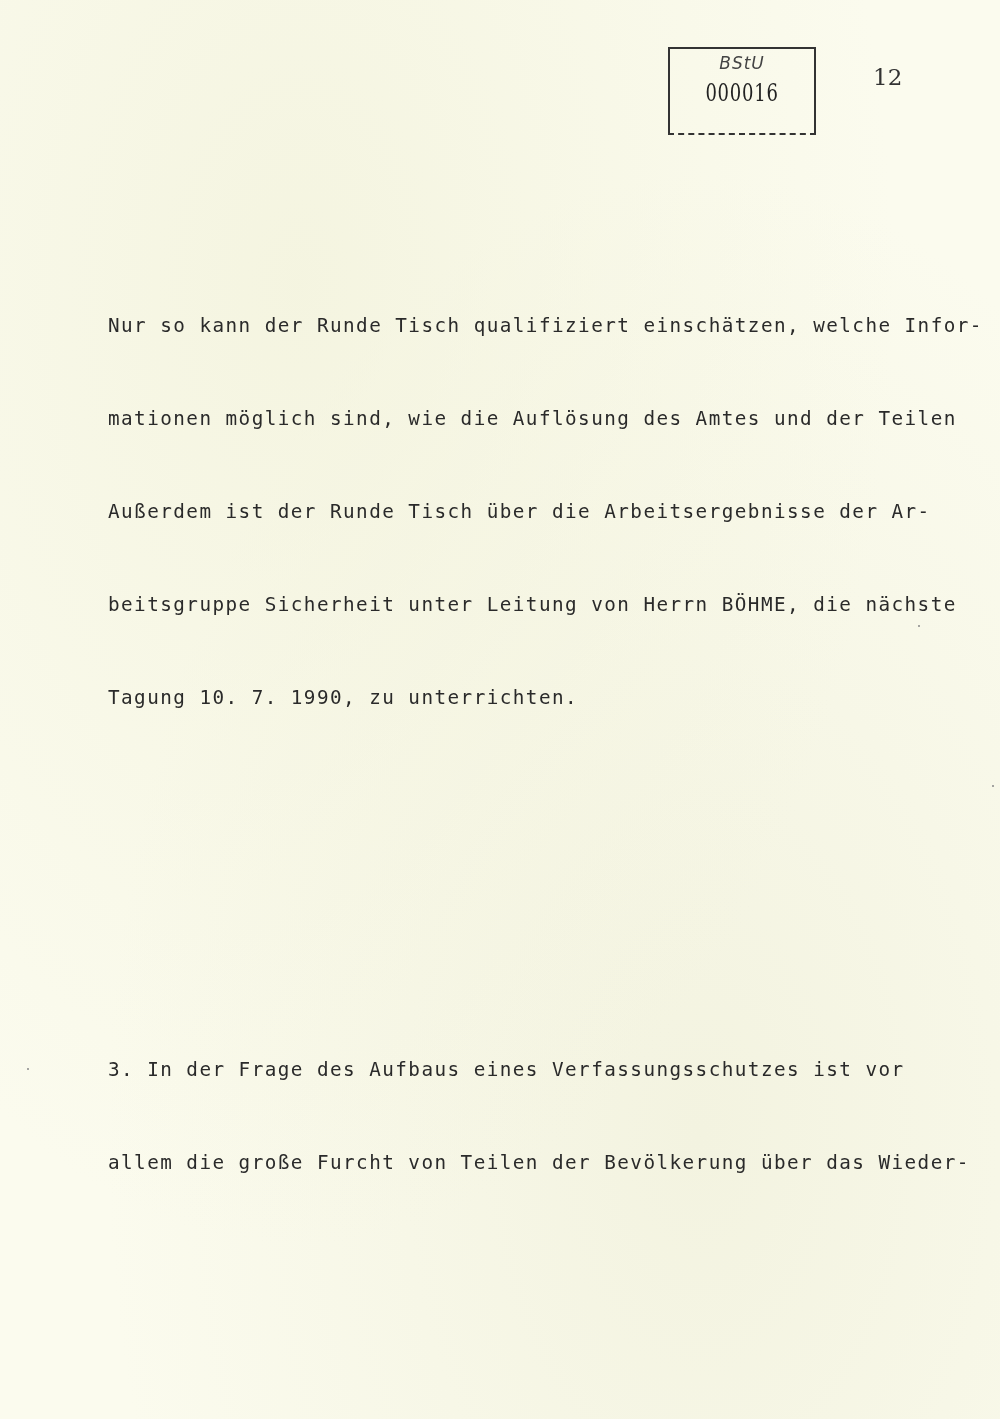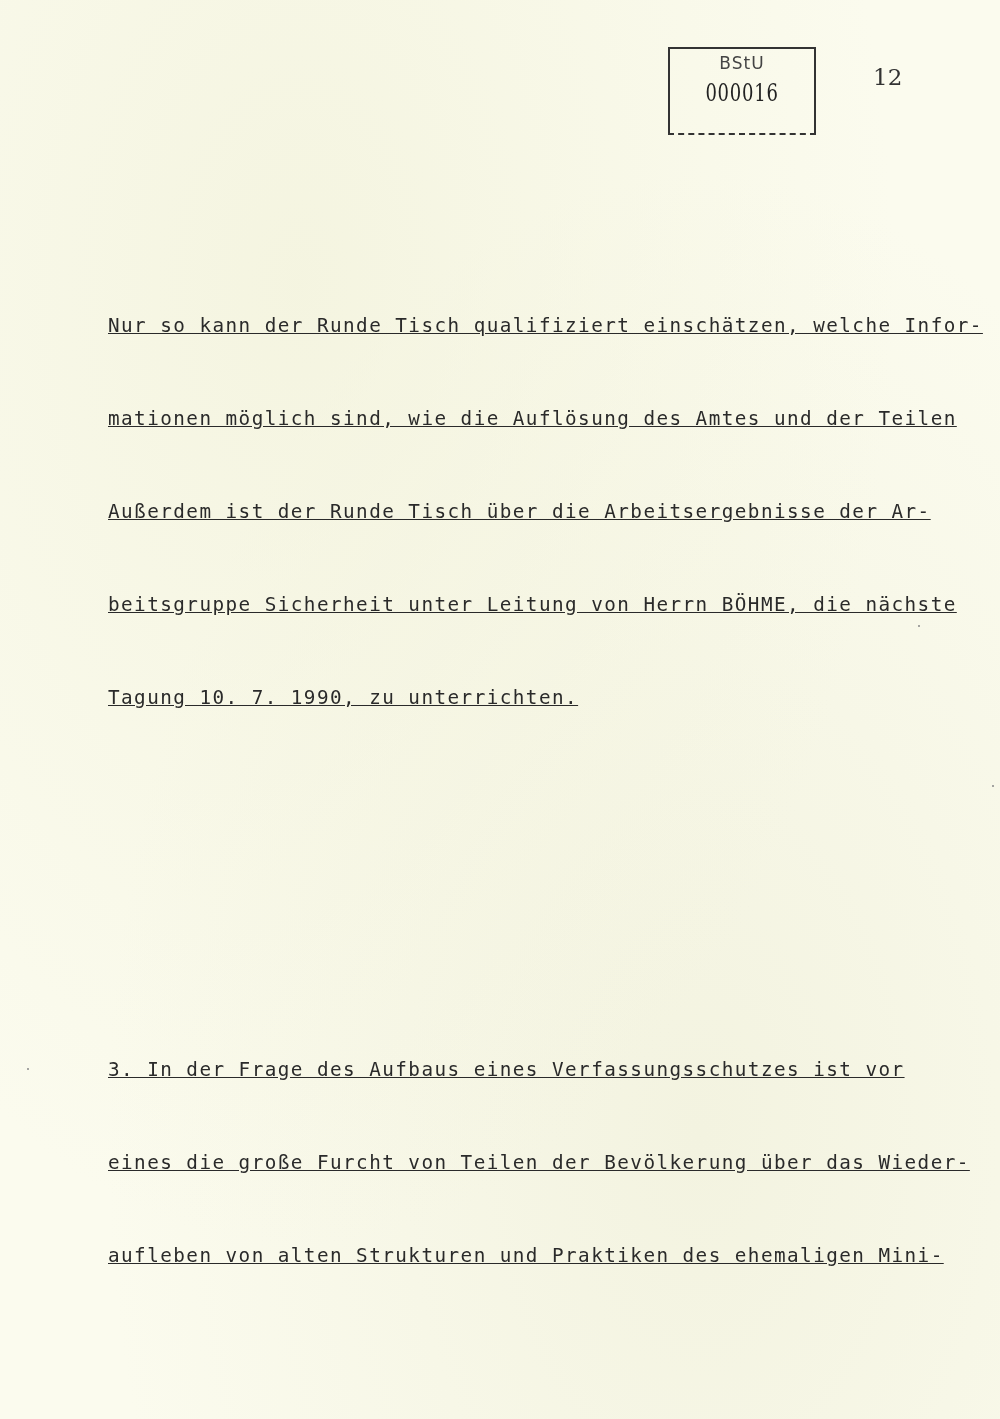--- a/index.html
+++ b/index.html
@@ -39,20 +39,21 @@
     }
     .stamp-org {
       position: absolute;
       left: 0; right: 0;
       top: 4px;
       text-align: center;
       font-family: "DejaVu Sans", sans-serif;
       font-size: 17px;
       letter-spacing: 1px;
       color: #444;
+      font-style: italic;
     }
     .stamp-number {
       position: absolute;
       left: 0; right: 0;
       top: 30px;
       text-align: center;
       font-family: "DejaVu Serif", serif;
       font-size: 24px;
       letter-spacing: 1px;
       color: #222;
@@ -72,21 +73,20 @@
       top: 155px;
       width: 860px;
       font-size: 19.3px;
       letter-spacing: 1.45px;
       line-height: 31px;
       white-space: pre;
     }
     .line {
       display: block;
       height: 31px;
-      text-decoration: underline;
     }
     .gap {
       display: block;
       height: 31px;
     }
     .mark {
       position: absolute;
       width: 2px;
       height: 2px;
       background: #888;
@@ -112,22 +112,21 @@
       <span class="line">mationen möglich sind, wie die Auflösung des Amtes und der Teilen</span>
       <span class="line">Außerdem ist der Runde Tisch über die Arbeitsergebnisse der Ar-</span>
       <span class="line">beitsgruppe Sicherheit unter Leitung von Herrn BÖHME, die nächste</span>
       <span class="line">Tagung 10. 7. 1990, zu unterrichten.</span>
     </div>
 
     <span class="gap"></span>
 
     <div>
       <span class="line">3. In der Frage des Aufbaus eines Verfassungsschutzes ist vor</span>
-      <span class="line">eines die große Furcht von Teilen der Bevölkerung über das Wieder-</span>
-      <span class="line">aufleben von alten Strukturen und Praktiken des ehemaligen Mini-</span>
+      <span class="line">allem die große Furcht von Teilen der Bevölkerung über das Wieder-</span>
       
       
       
       
       
       
     </div>
 
     
 

